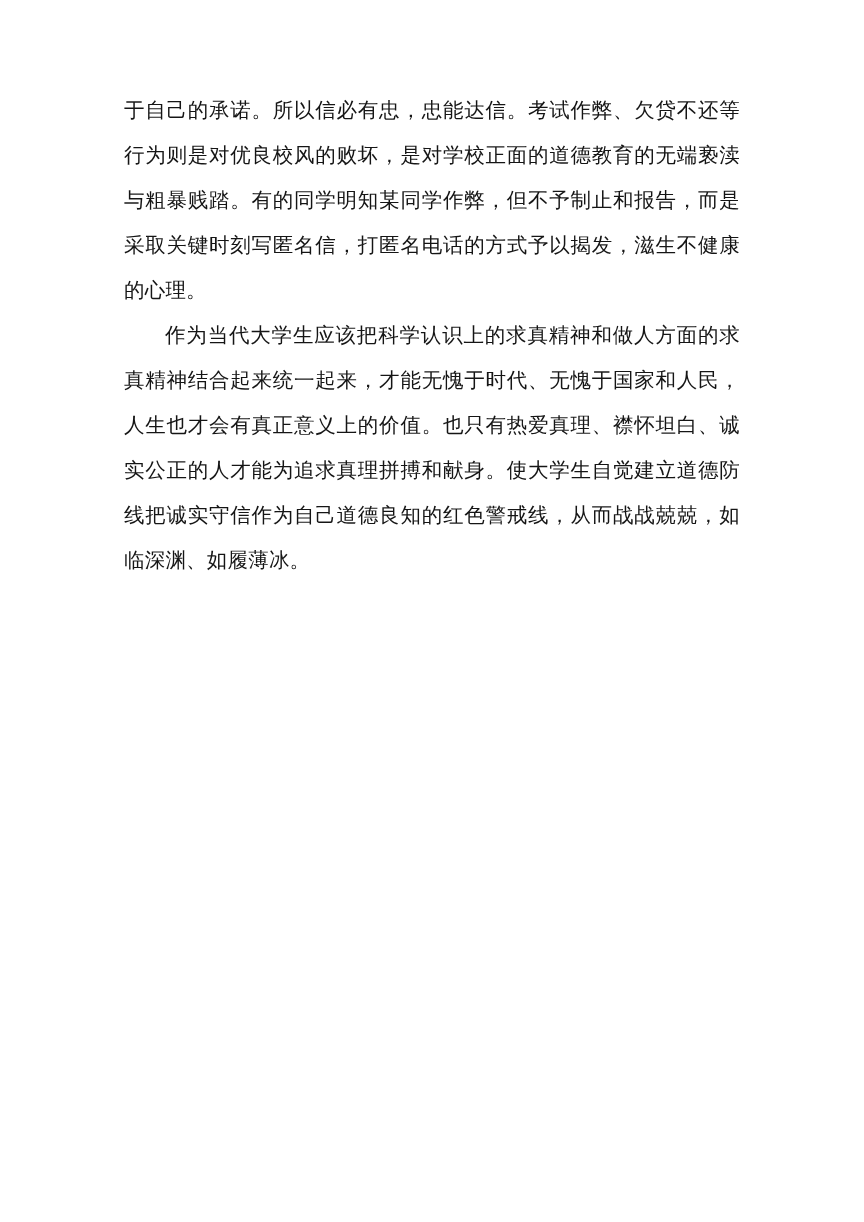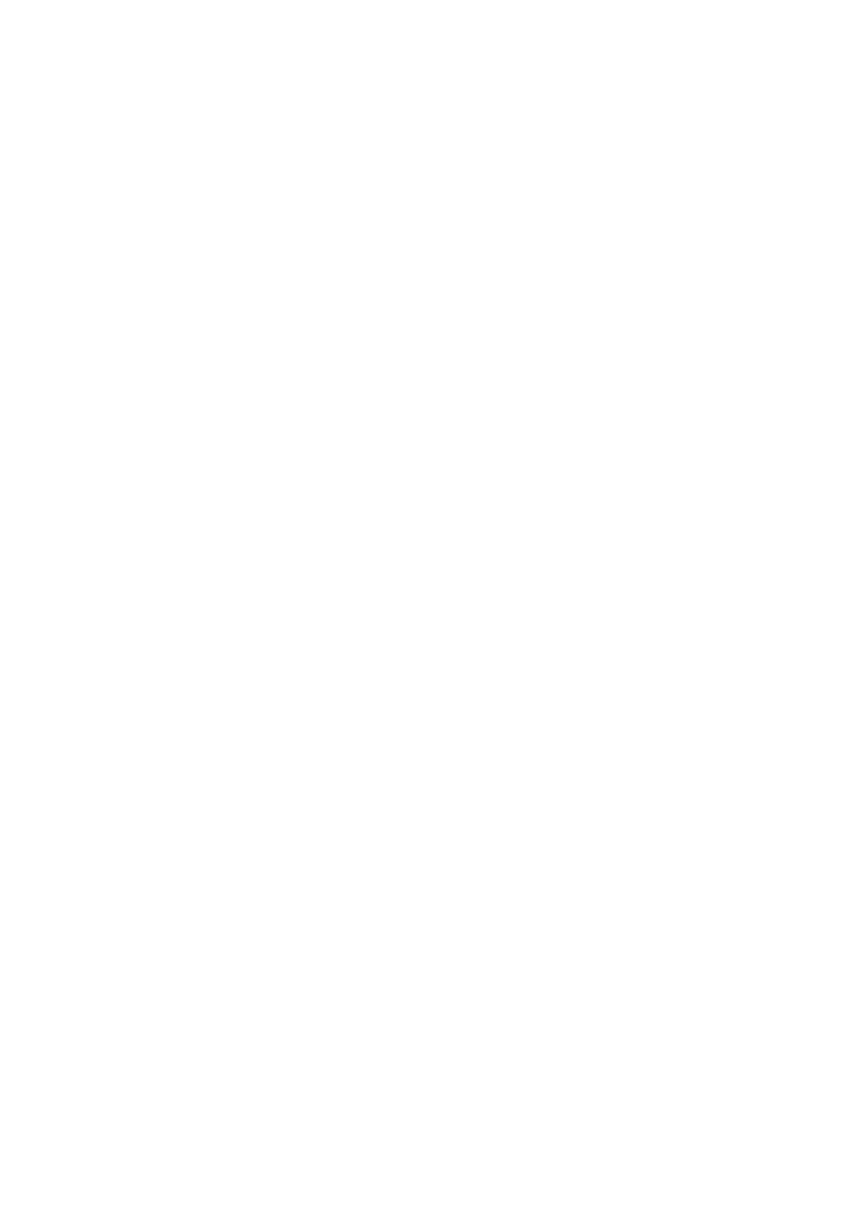--- a/index.html
+++ b/index.html
@@ -41,14 +41,16 @@
   }
   .indent {
     text-indent: 41px;
   }
 </style>
 </head>
 <body>
 
 <div class="page">
   <div class="content">
+    <p class="para">于自己的承诺。所以信必有忠，忠能达信。考试作弊、欠贷不还等行为则是对优良校风的败坏，是对学校正面的道德教育的无端亵渎与粗暴贱踏。有的同学明知某同学作弊，但不予制止和报告，而是采取关键时刻写匿名信，打匿名电话的方式予以揭发，滋生不健康的心理。</p>
+    <p class="para indent">作为当代大学生应该把科学认识上的求真精神和做人方面的求真精神结合起来统一起来，才能无愧于时代、无愧于国家和人民，人生也才会有真正意义上的价值。也只有热爱真理、襟怀坦白、诚实公正的人才能为追求真理拼搏和献身。使大学生自觉建立道德防线把诚实守信作为自己道德良知的红色警戒线，从而战战兢兢，如临深渊、如履薄冰。</p>
   </div>
 </div>
 
 </body></html>

